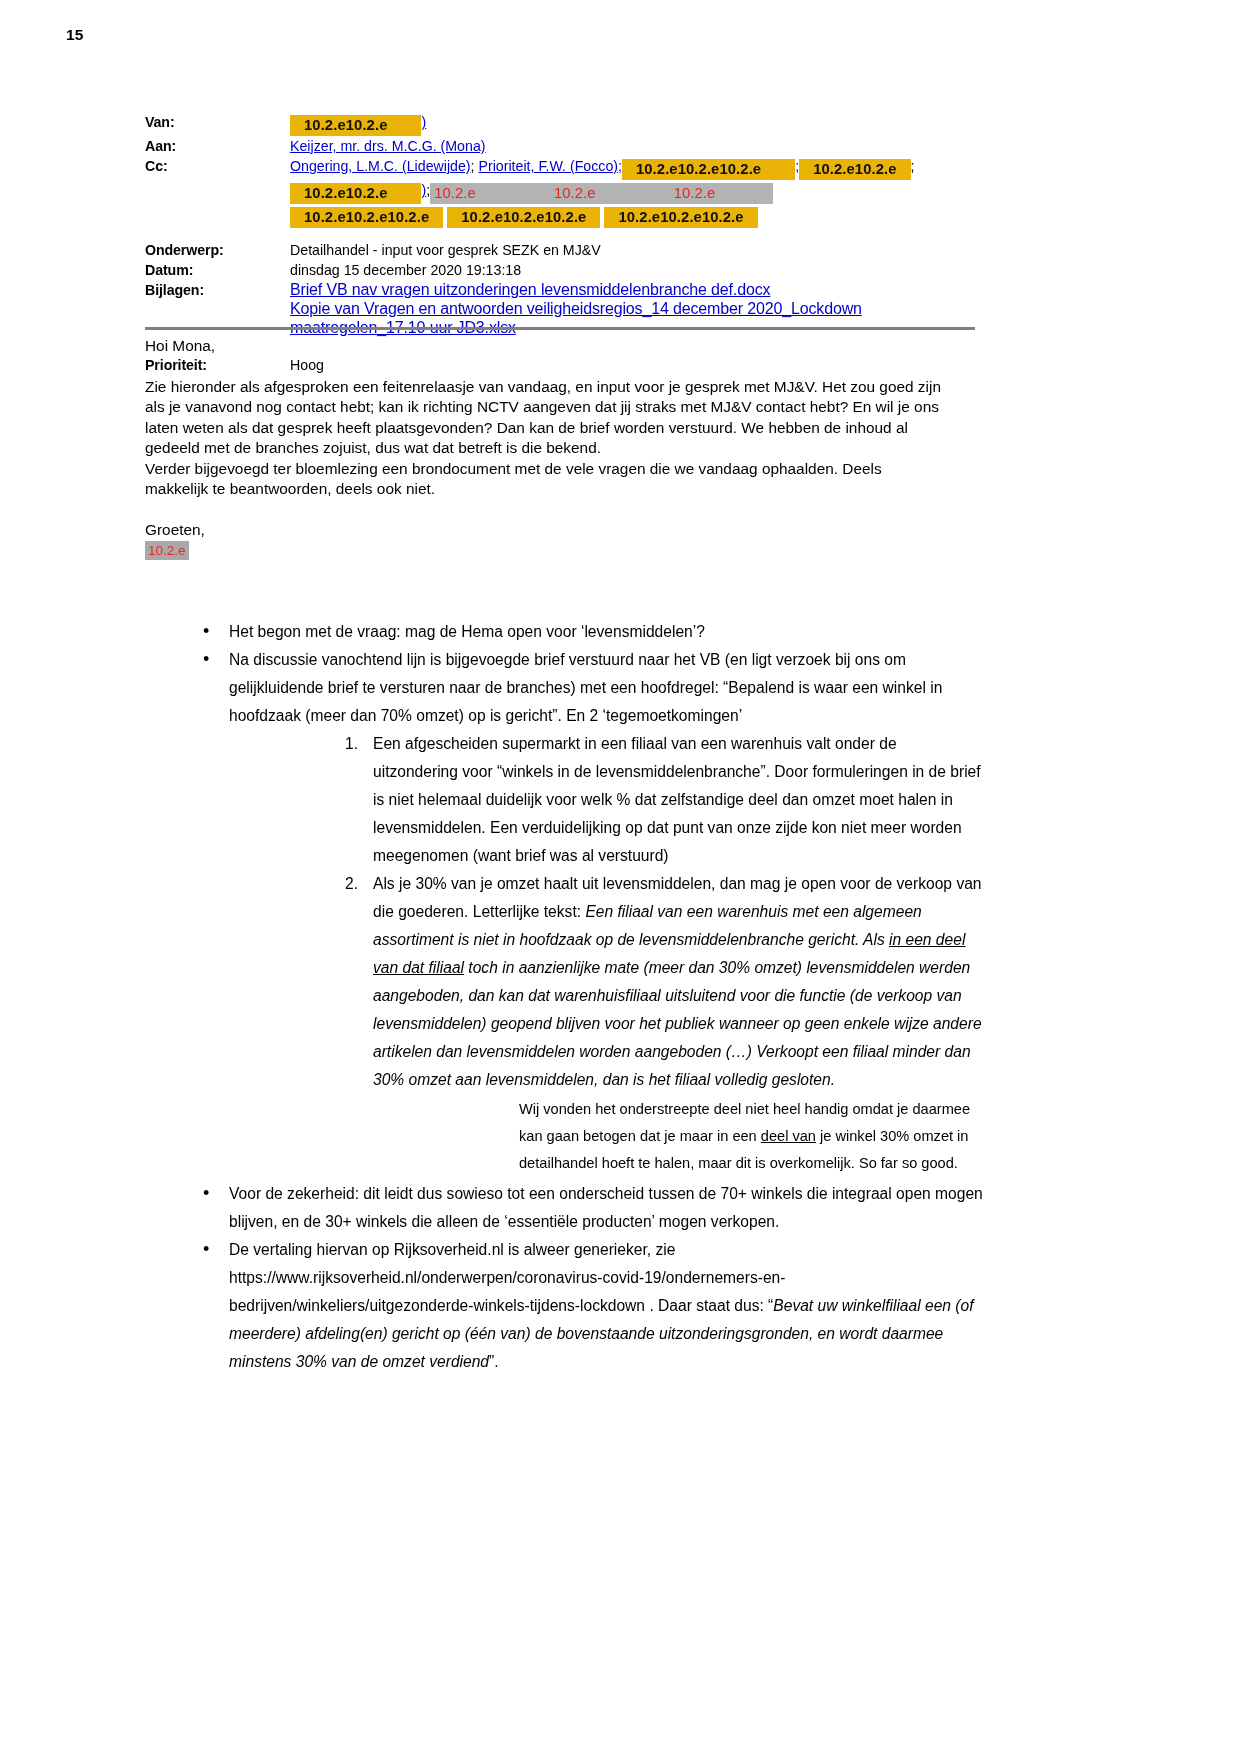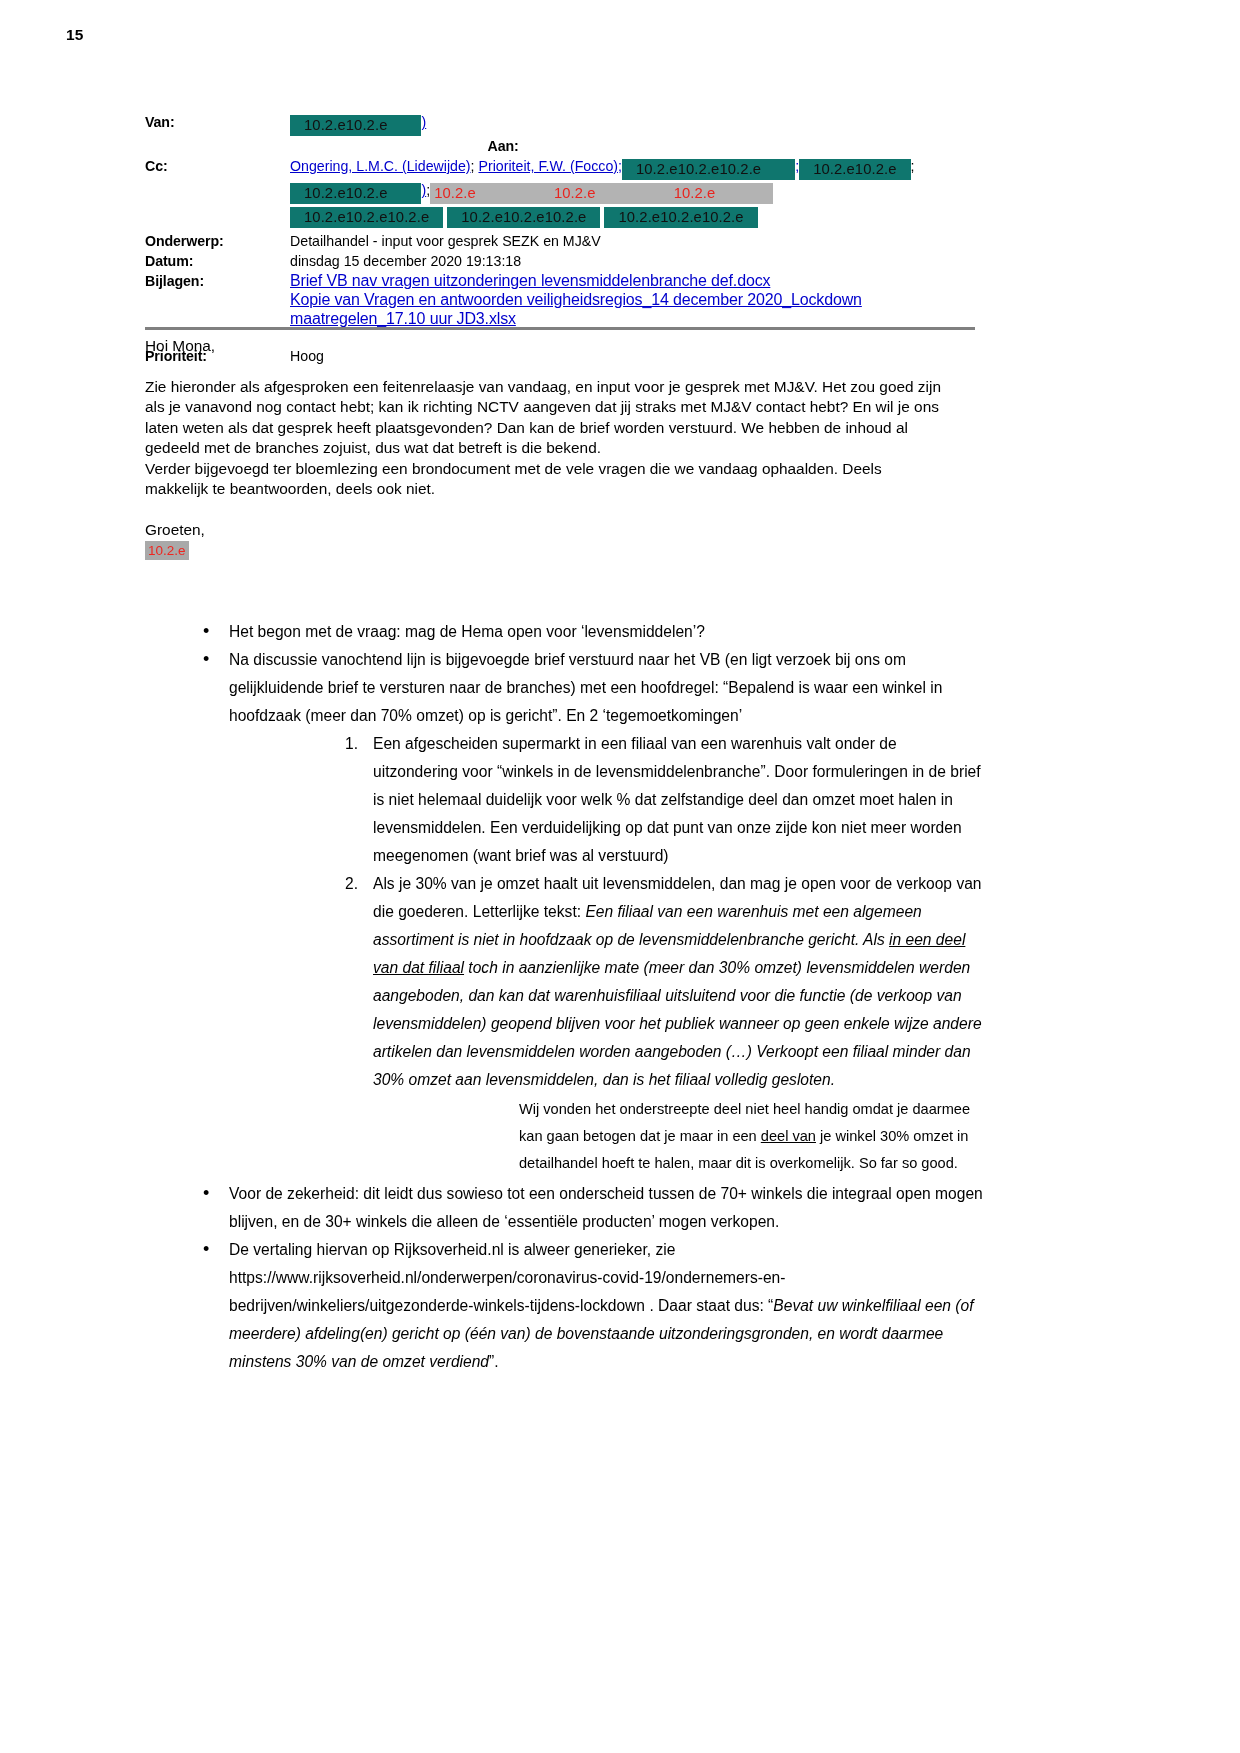--- a/index.html
+++ b/index.html
@@ -80,22 +80,23 @@
   .rd {
     display: inline-block;
     font-size: 14.8px;
     line-height: 18px;
     vertical-align: -3px;
     padding: 1px 4px 2px 4px;
     white-space: nowrap;
     letter-spacing: .1px;
   }
   .rd-dark {
-    background: #0f766e;
+    background: #eab308;
     color: #111;
+    font-weight: bold;
   }
   .rd-red {
     background: #b3b3b3;
     color: #e8251f;
   }
   .pad-l  { padding-left: 14px; }
   .pad-r  { padding-right: 14px; }
   .pad-r2 { padding-right: 34px; }
   .pad-r3 { padding-right: 58px; }
   .pad-r4 { padding-right: 74px; }
@@ -199,36 +200,39 @@
 
     <div class="hdr-row">
       <div class="hdr-label">Van:</div>
       <div class="hdr-val">
         <span class="rd rd-dark pad-l pad-r2">10.2.e10.2.e</span><span class="mailto">)</span>
       </div>
     </div>
 
     <div class="hdr-row">
       <div class="hdr-label">Aan:</div>
+      <div class="hdr-val">
+        <span class="mailto">Keijzer, mr. drs. M.C.G. (Mona)</span>
+      </div>
     </div>
 
     <div class="hdr-row">
       <div class="hdr-label">Cc:</div>
       <div class="hdr-val">
 
         <div class="cc-line"><span class="mailto">Ongering, L.M.C. (Lidewijde)</span><span>; </span><span class="mailto">Prioriteit, F.W. (Focco)</span><span class="mailto">;</span><span class="rd rd-dark pad-l pad-r2">10.2.e10.2.e10.2.e</span><span class="mailto">;</span><span class="rd rd-dark pad-l pad-r">10.2.e10.2.e</span><span>;</span></div>
 
         <div class="cc-line"><span class="rd rd-dark pad-l pad-r2">10.2.e10.2.e</span><span class="mailto">)</span><span>;</span><span class="rd rd-red pad-r4">10.2.e</span><span class="rd rd-red pad-r4">10.2.e</span><span class="rd rd-red pad-r3">10.2.e</span></div>
 
         <div class="cc-line"><span class="rd rd-dark pad-l pad-r">10.2.e10.2.e10.2.e</span><span class="rd rd-dark pad-l pad-r" style="margin-left:4px">10.2.e10.2.e10.2.e</span><span class="rd rd-dark pad-l pad-r" style="margin-left:4px">10.2.e10.2.e10.2.e</span></div>
 
       </div>
     </div>
 
-    <div class="hdr-row" style="margin-top:3px">
+    <div class="hdr-row" style="margin-top:12px">
       <div class="hdr-label">Onderwerp:</div>
       <div class="hdr-val">Detailhandel - input voor gesprek SEZK en MJ&amp;V</div>
     </div>
 
     <div class="hdr-row">
       <div class="hdr-label">Datum:</div>
       <div class="hdr-val">dinsdag 15 december 2020 19:13:18</div>
     </div>
 
     <div class="hdr-row">

